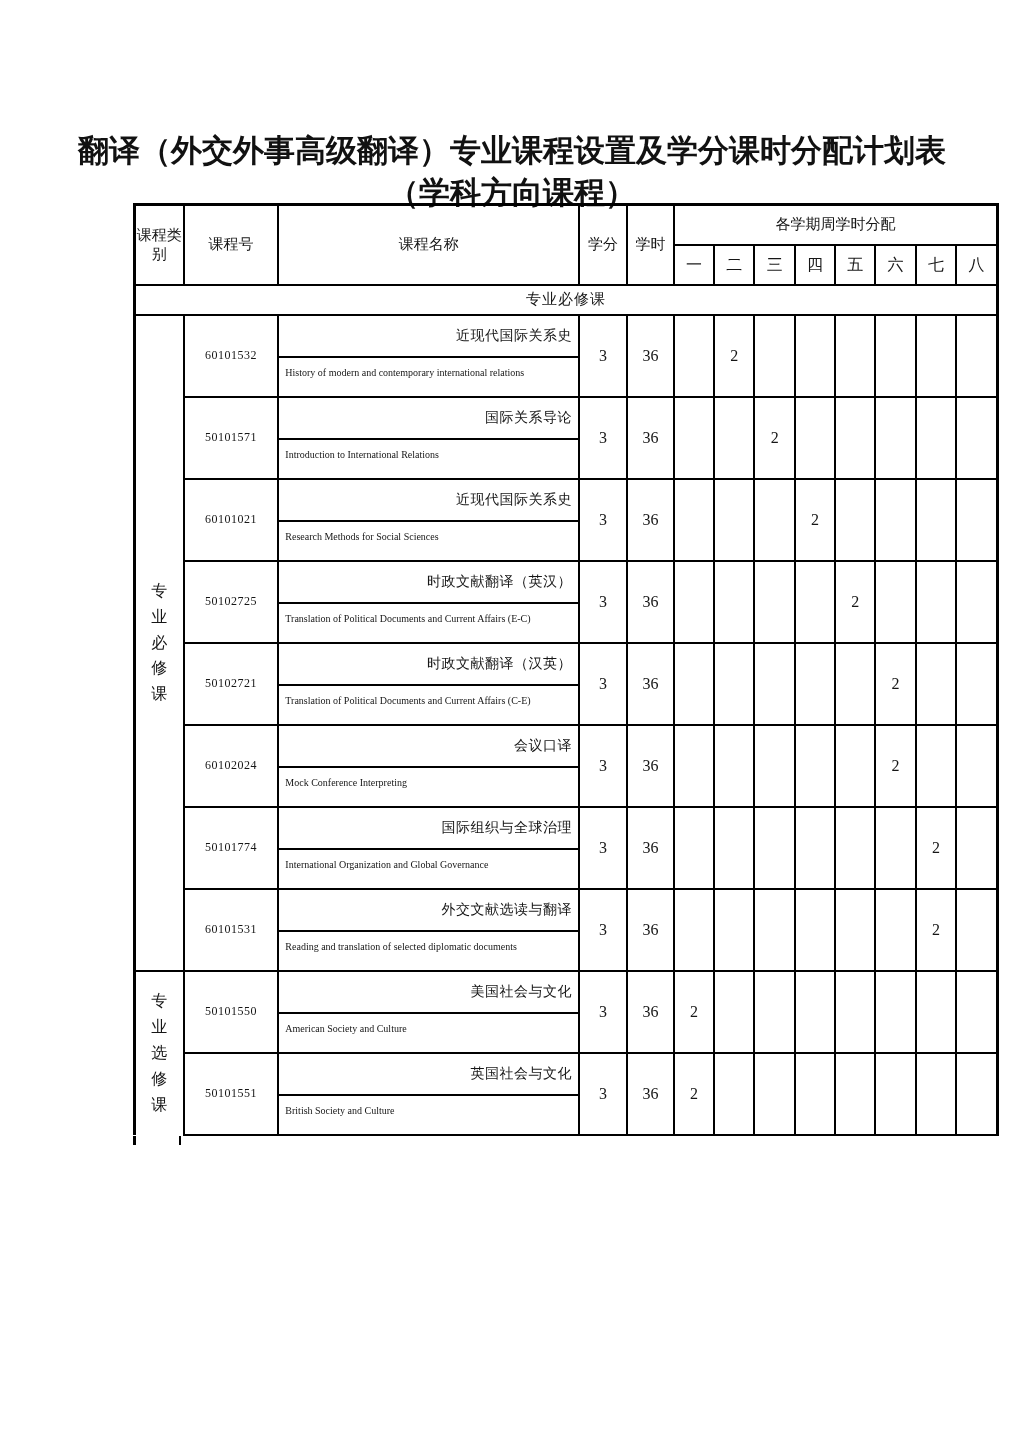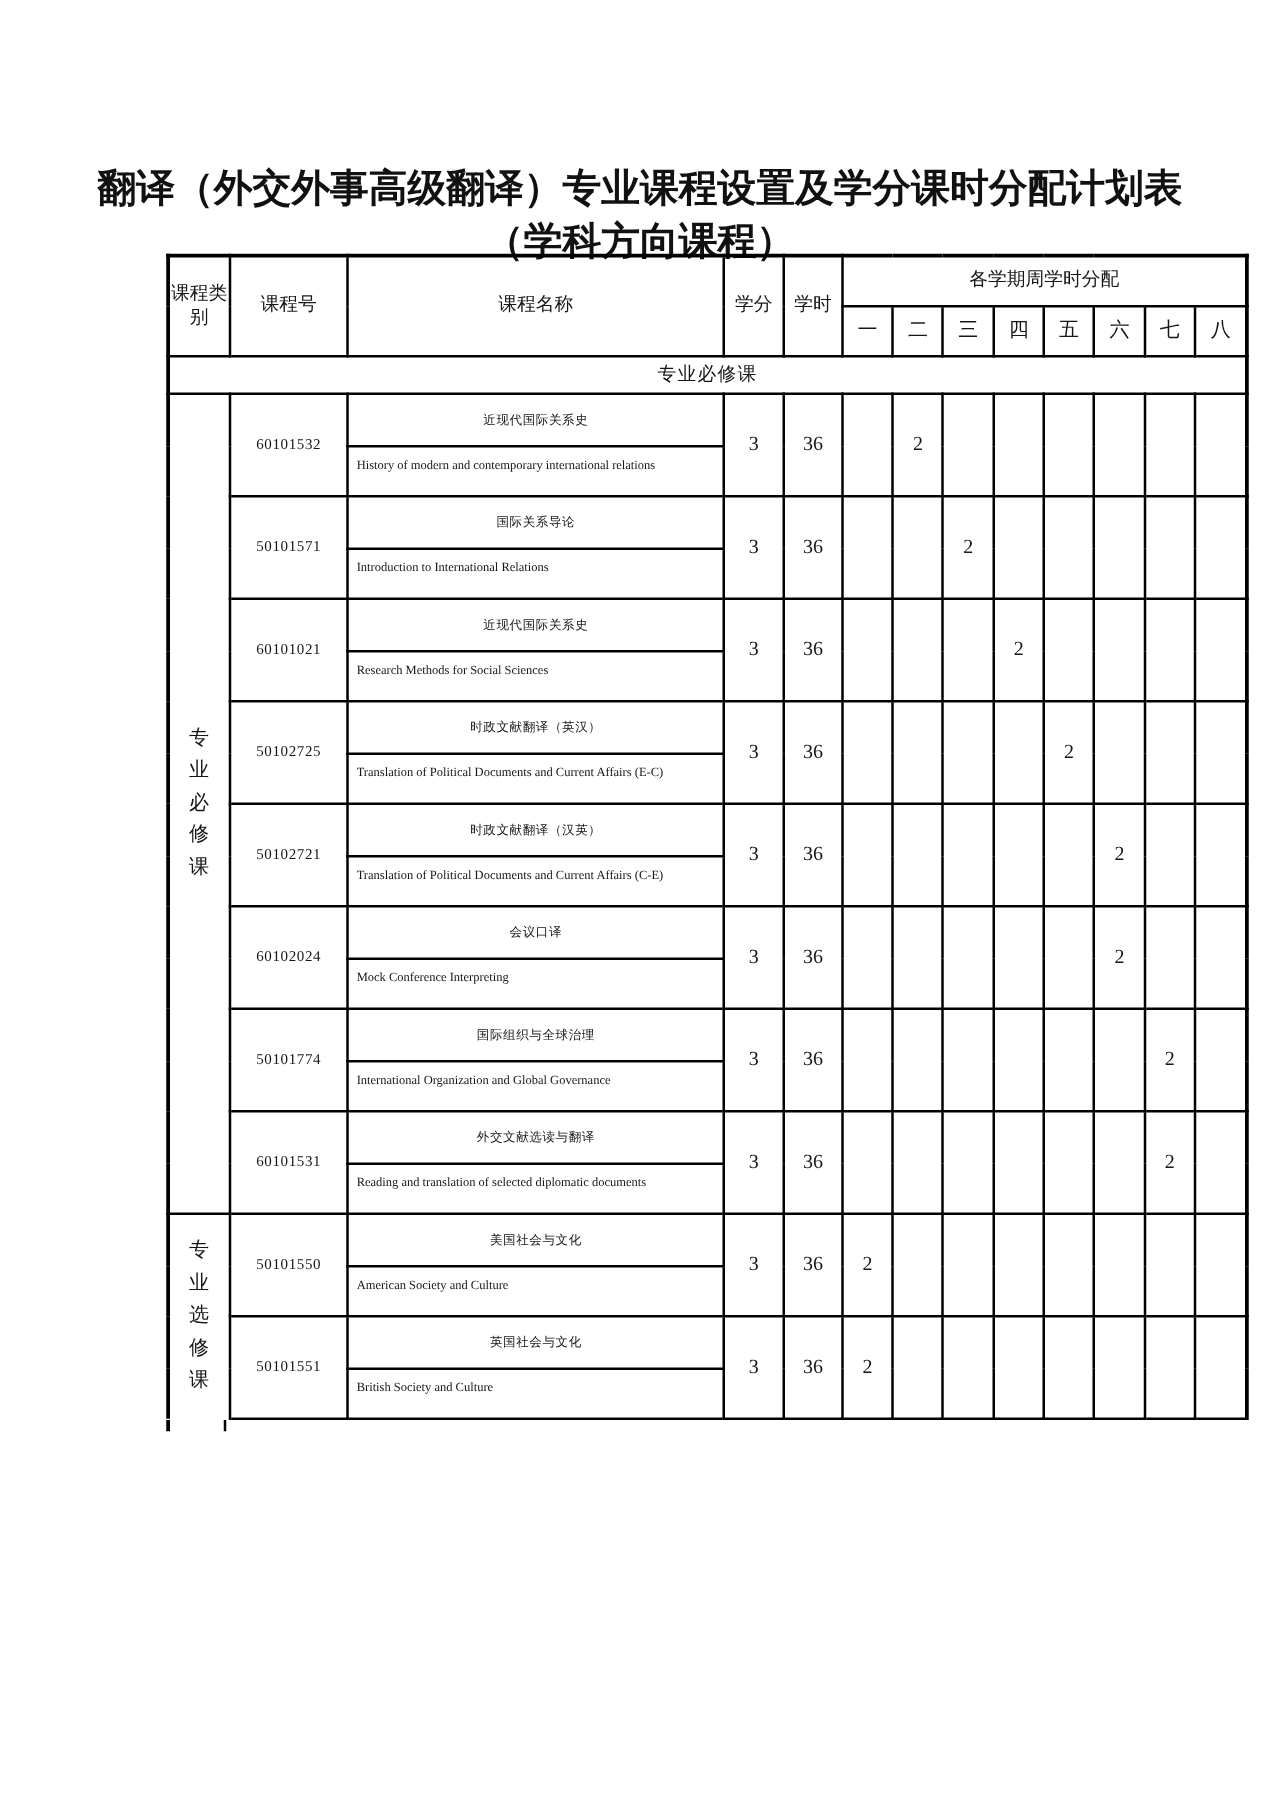--- a/index.html
+++ b/index.html
@@ -24,21 +24,21 @@
     overflow:hidden;
   }
   thead th { line-height:1.25; }
   .hr1 { height:40px; }
   .hr2 { height:40px; }
   .hr2 th { font-size:16px; }
   .band-row { height:30px; }
   .band { font-size:15px; letter-spacing:1px; }
   .cn-row { height:42px; }
   .en-row { height:40px; }
-  .cn-cell { text-align:center; padding:4px 6px; font-size:10px; letter-spacing:0.5px; }
+  .cn-cell { text-align:right; padding:4px 6px; font-size:14px; letter-spacing:0.5px; }
   .en-cell { text-align:left; padding:2px 24px 8px 6px; font-size:10px; line-height:1.45; }
   .id-cell { font-size:12px; letter-spacing:0.5px; }
   .num-cell { font-size:16px; }
   .cat-cell { }
   .vert-label {
     width:17px; margin:0 auto; font-size:16px; line-height:1.62;
     text-align:center; word-break:break-all;
   }
   .open-bottom { border-bottom:none; }
   .cont-tick { position:absolute; top:100%; height:9px; background:#000; }

